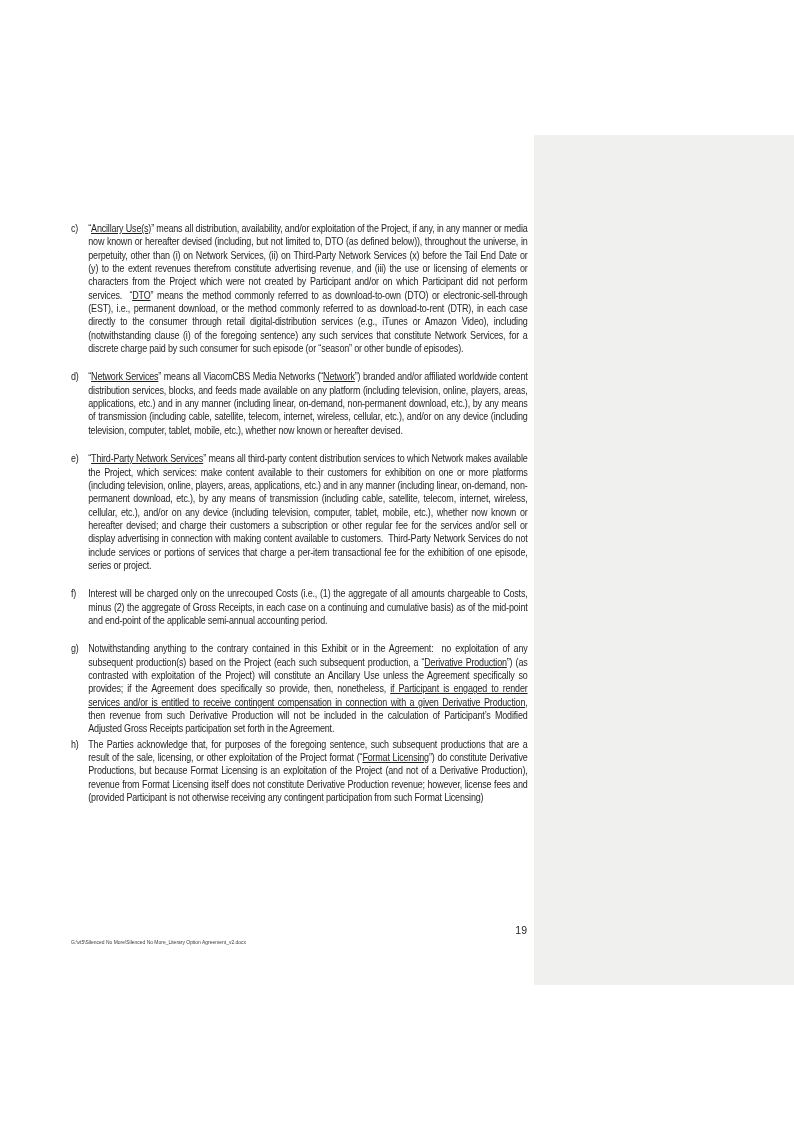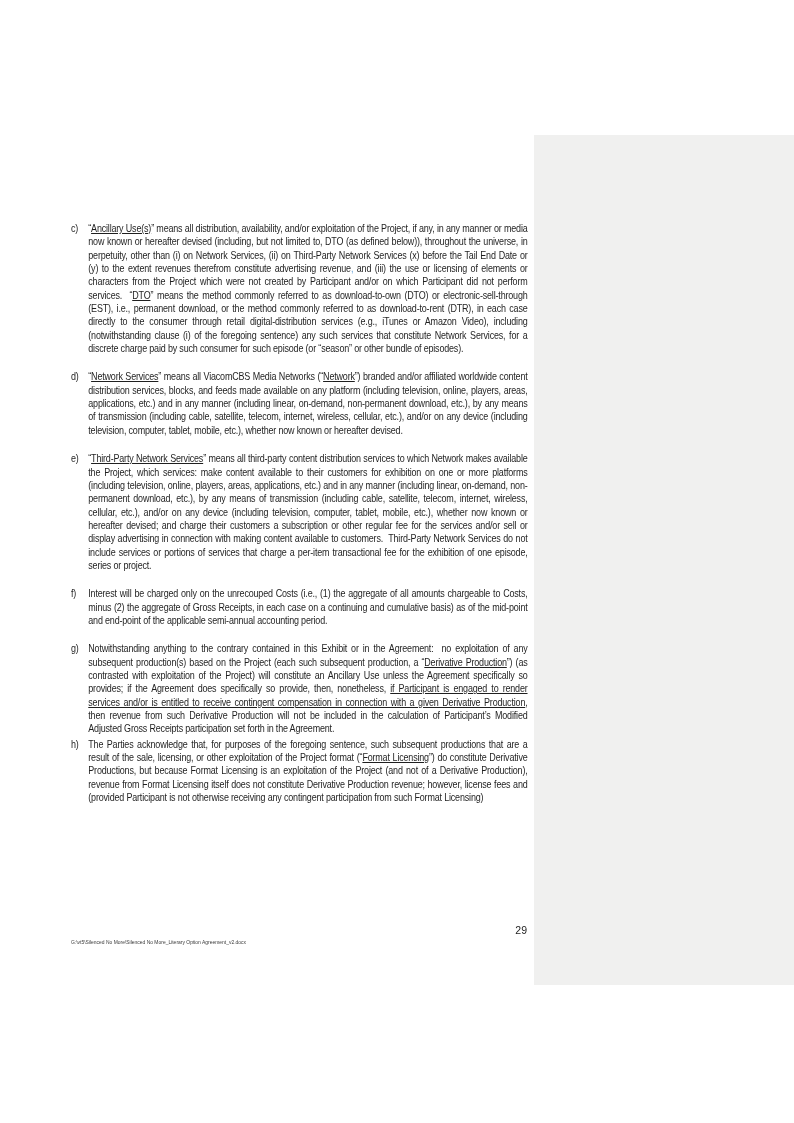--- a/index.html
+++ b/index.html
@@ -101,14 +101,14 @@
     <div class="para" data-name="paragraph-g">
     <span class="plabel" data-name="paragraph-label">g)</span>
     <span class="ptext" data-name="paragraph-text"><span data-name="text-run">Notwithstanding anything to the contrary contained in this Exhibit or in the Agreement:&nbsp; no exploitation of any subsequent production(s) based on the Project (each such subsequent production, a “</span><span data-name="underlined-text" class="u">Derivative Production</span><span data-name="text-run">”) (as contrasted with exploitation of the Project) will constitute an Ancillary Use unless the Agreement specifically so provides; if the Agreement does specifically so provide, then, nonetheless, </span><span data-name="underlined-text" class="u">if Participant is engaged to render services and/or is entitled to receive contingent compensation in connection with a given Derivative Production</span><span data-name="text-run">, then revenue from such Derivative Production will not be included in the calculation of Participant’s Modified Adjusted Gross Receipts participation set forth in the Agreement.</span></span>
   </div>
     <div class="para" data-name="paragraph-h">
     <span class="plabel" data-name="paragraph-label">h)</span>
     <span class="ptext" data-name="paragraph-text"><span data-name="text-run">The Parties acknowledge that, for purposes of the foregoing sentence, such subsequent productions that are a result of the sale, licensing, or other exploitation of the Project format (“</span><span data-name="underlined-text" class="u">Format Licensing</span><span data-name="text-run">”) do constitute Derivative Productions, but because Format Licensing is an exploitation of the Project (and not of a Derivative Production), revenue from Format Licensing itself does not constitute Derivative Production revenue; however, license fees and (provided Participant is not otherwise receiving any contingent participation from such Format Licensing)</span></span>
   </div>
   </div>
 
-<div class="pagenum" data-name="page-number">29</div>
+<div class="pagenum" data-name="page-number">19</div>
 <div class="footpath" data-name="footer-file-path">G:\vt5\Silenced No More\Silenced No More_Literary Option Agreement_v2.docx</div>
 
 </body></html>

